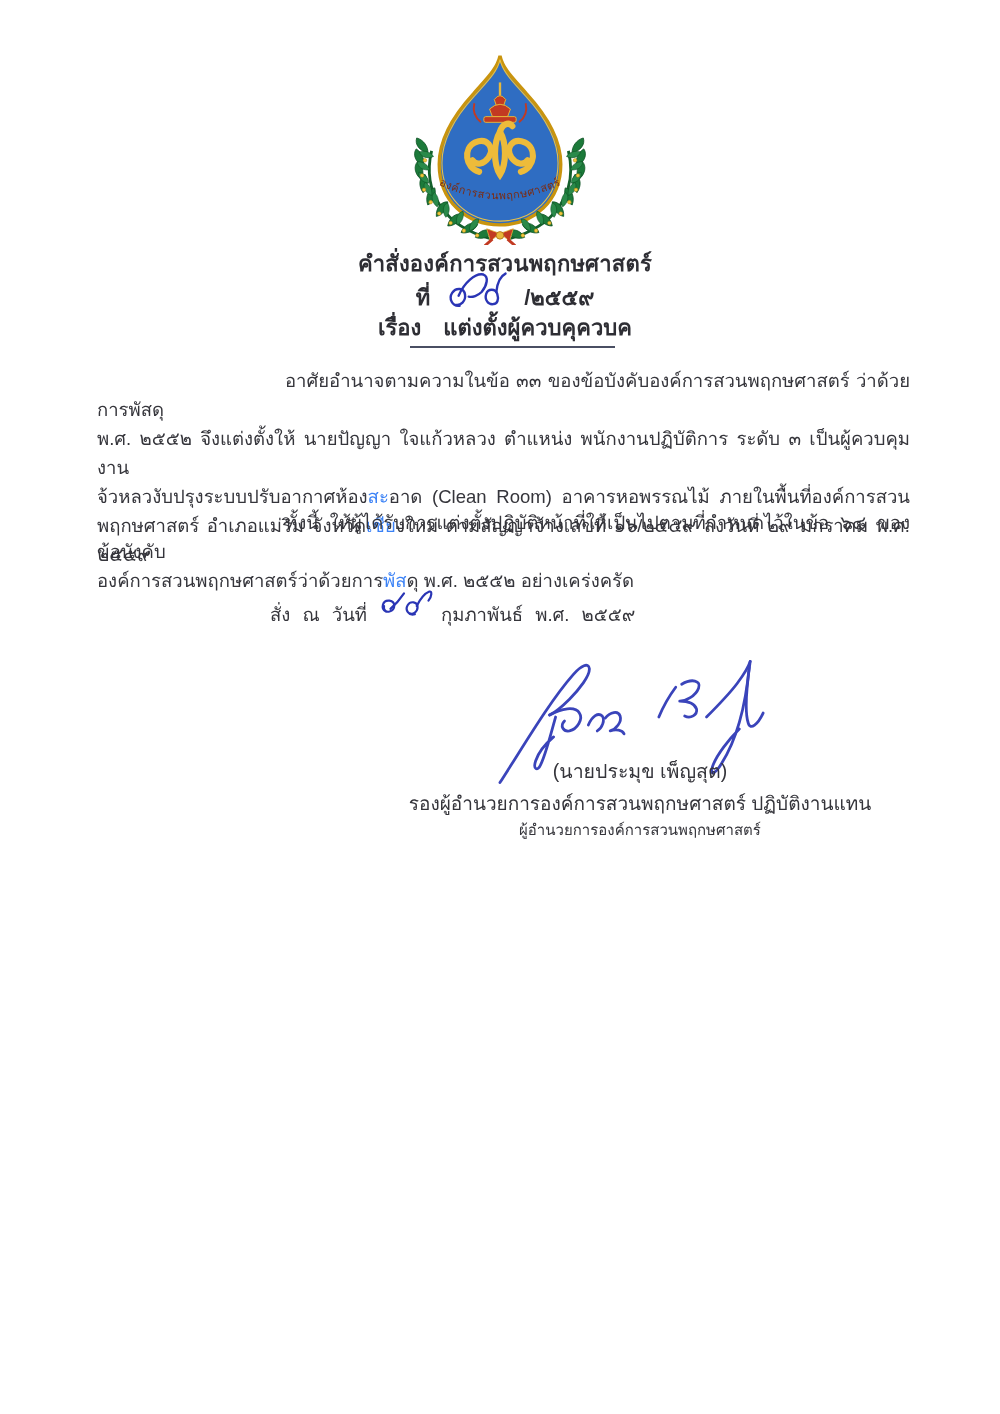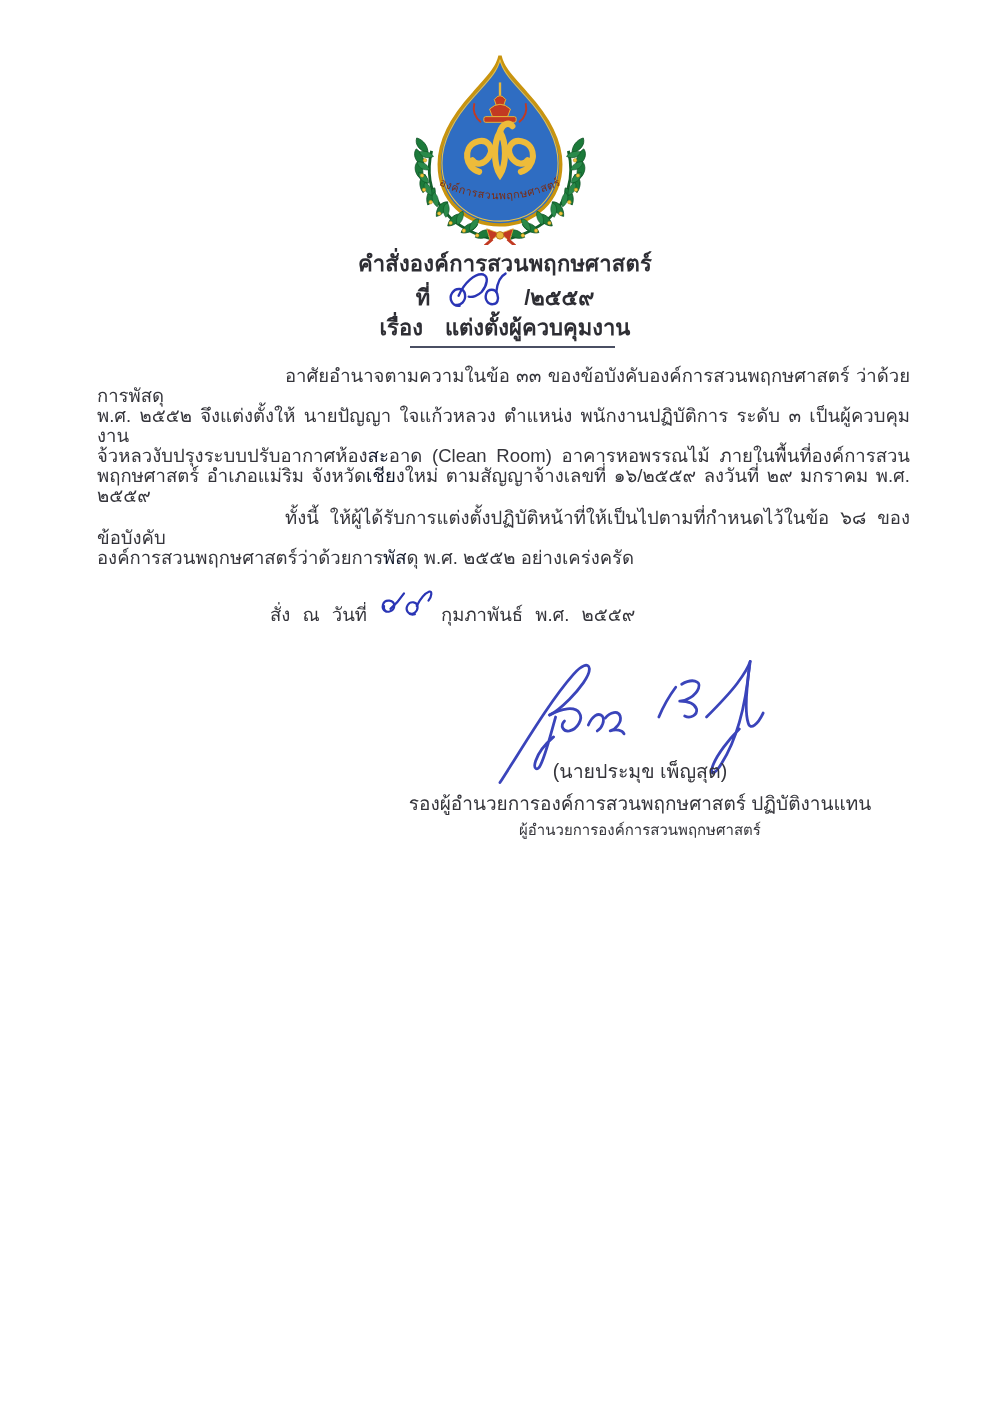--- a/index.html
+++ b/index.html
@@ -25,25 +25,25 @@
   .h-number svg{transform:translateY(-5px);}
   .h-subject{
     top:310px;left:0;width:1010px;text-align:center;
     font-size:22px;font-weight:700;color:#2e2e34;
   }
   .h-subject .gap{display:inline-block;width:22px;}
   .h-rule{
     top:346px;left:410px;width:205px;height:2px;background:#4a4f63;
   }
   
-  .bodyblock{left:97px;width:813px;font-size:18.5px;line-height:20px;color:#35353b;}
+  .bodyblock{left:97px;width:813px;font-size:18.5px;line-height:29px;color:#35353b;}
   .bline{white-space:normal;}
   .bline.indent{text-indent:188px;}
   .bline.just{text-align:justify;text-align-last:justify;}
-  .tint{color:#0f172a;}
+  .tint{color:#3b82f6;}
   #para-1{top:366px;}
   #para-2{top:508px;}
   .dateline{
     top:597px;left:270px;height:34px;
     display:flex;align-items:center;gap:8px;
     font-size:18.5px;word-spacing:7px;color:#35353b;
   }
   .dateline svg{transform:translateY(-7px);}
   
   #sig-ink{top:655px;left:492px;}
@@ -142,21 +142,21 @@
         <path d="M16,40 C8,41 4,32 8,26 C12,20 21,20 22,28 C23,35 17,40 12,39"></path>
         <path d="M15,29 C21,15 33,4 42,6 C48,8 46,18 40,25 C36,29 30,31 26,30"></path>
         <path d="M54,38 C47,40 43,33 45,27 C47,21 55,21 57,27 C59,33 57,38 53,38"></path>
         <path d="M56,25 C57,15 60,8 66,5"></path>
       </g>
     </svg>
     <span>/๒๕๕๙</span>
   </div>
 
   <div class="abs h-subject">
-    <span>เรื่อง</span><span class="gap"></span><span>แต่งตั้งผู้ควบคุมงาน</span>
+    <span>เรื่อง</span><span class="gap"></span><span>แต่งตั้งผู้ควบคุควบค</span>
   </div>
 
   <div class="abs h-rule"></div>
 
   <div id="para-1" class="abs bodyblock">
       <div class="bline indent just"><span>อาศัยอำนาจตามความในข้อ ๓๓ ของข้อบังคับองค์การสวนพฤกษศาสตร์ ว่าด้วยการพัสดุ</span></div>
       <div class="bline just"><span>พ.ศ. ๒๕๕๒ จึงแต่งตั้งให้ นายปัญญา ใจแก้วหลวง ตำแหน่ง พนักงานปฏิบัติการ ระดับ ๓ เป็นผู้ควบคุมงาน</span></div>
       <div class="bline just"><span>จ้วหลวงับปรุงระบบปรับอากาศห้อง</span><span class="tint">สะ</span><span>อาด (Clean Room) อาคารหอพรรณไม้ ภายในพื้นที่องค์การสวน</span></div>
       <div class="bline just"><span>พฤกษศาสตร์ อำเภอแม่ริม จังหวัด</span><span class="tint">เชีย</span><span>งใหม่ ตามสัญญาจ้างเลขที่ ๑๖/๒๕๕๙ ลงวันที่ ๒๙ มกราคม พ.ศ.</span></div>
       <div class="bline"><span>๒๕๕๙</span></div>

